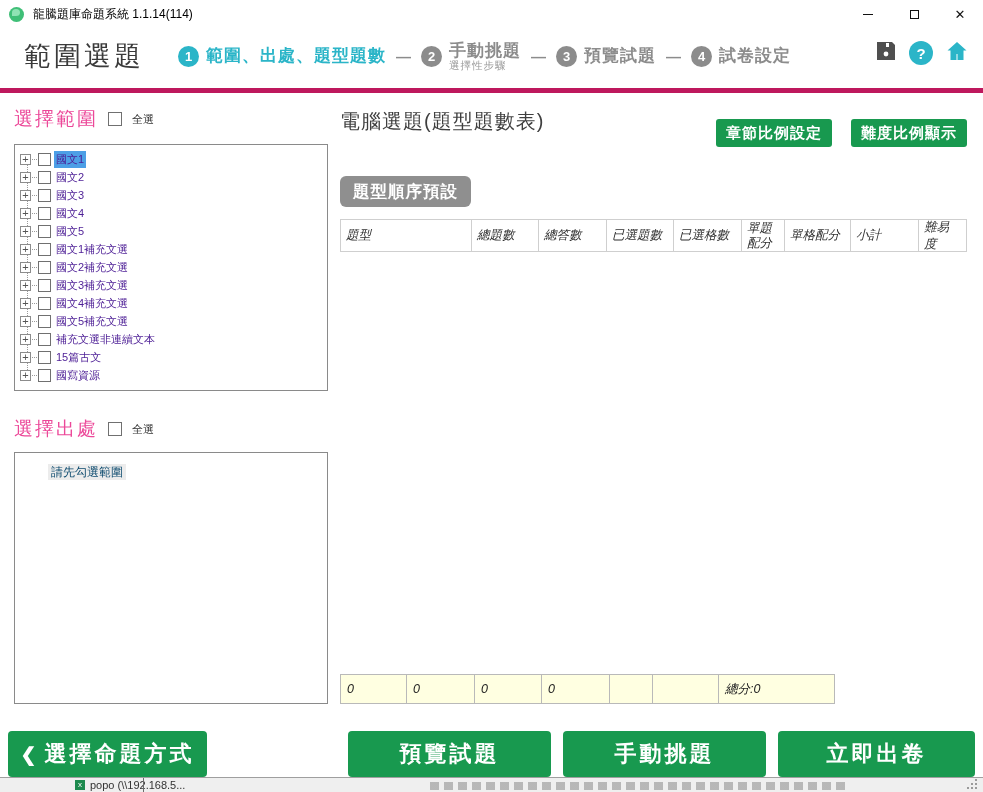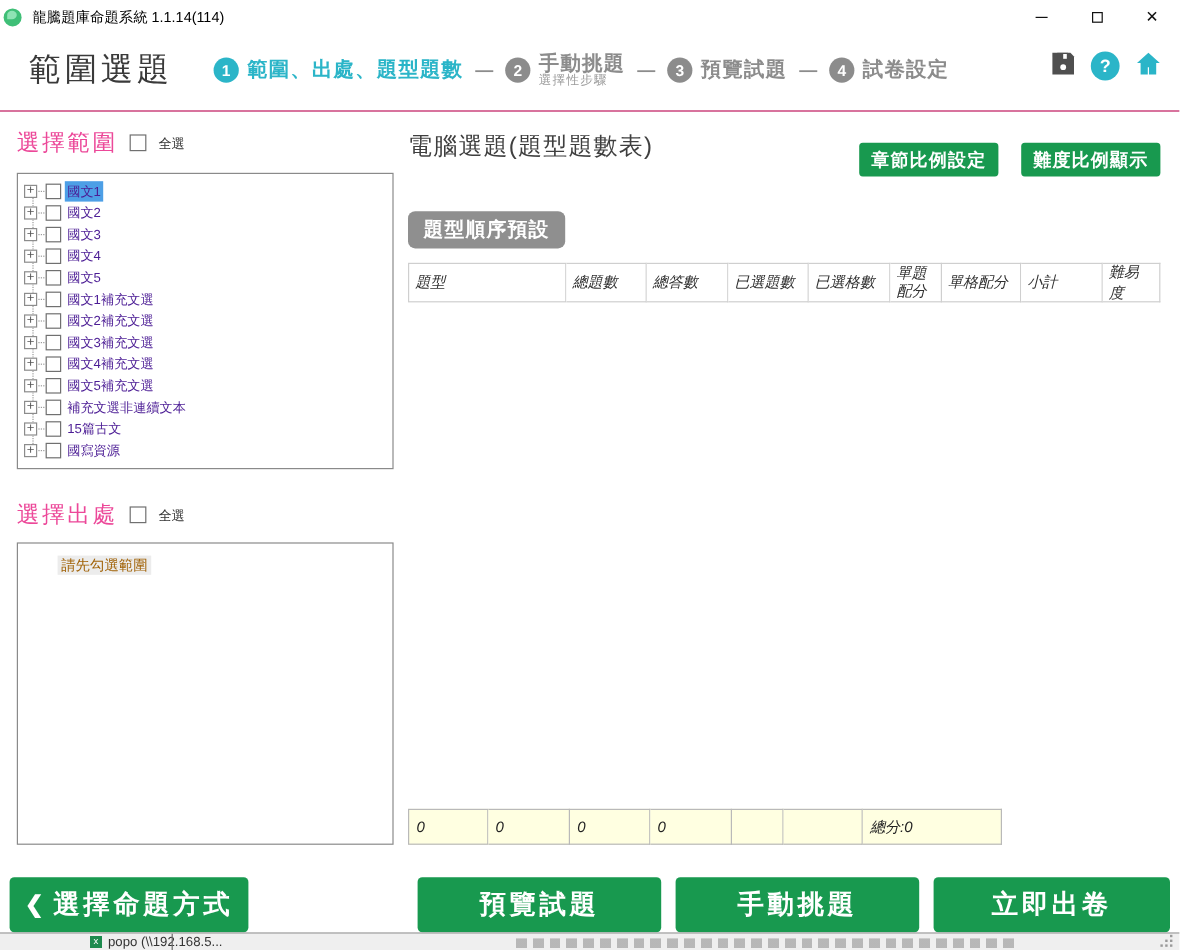--- a/index.html
+++ b/index.html
@@ -1,31 +1,31 @@
 <!DOCTYPE html>
 <html><head>
 <meta charset="utf-8">
 <style>
   * { box-sizing: border-box; margin: 0; padding: 0; }
   html,body { width: 983px; height: 792px; overflow: hidden; }
   body { font-family: "Liberation Sans", "DejaVu Sans", sans-serif; background: #ffffff; position: relative; }
 
   
-  .titlebar { position: absolute; top:0; left:0; width:983px; height:28px; background:#fff; display:flex; align-items:center; padding-left:3px; }
+  .titlebar { position: absolute; top:0; left:0; width:983px; height:28px; background:#fff; display:flex; align-items:center; padding-left:9px; }
   .logo { width:15px; height:15px; border-radius:50%; background:#3fbf77; position:relative; margin-right:9px; flex:0 0 auto; }
   .logo::after { content:""; position:absolute; left:3px; top:2px; width:8px; height:7px; border-radius:50% 50% 50% 0; background:#8fe3b4; }
   .win-title { font-size:12px; color:#000; }
   .win-controls { margin-left:auto; display:flex; height:28px; }
   .win-btn { width:46px; height:28px; display:flex; align-items:center; justify-content:center; font-size:12px; color:#111; cursor:default; }
   .win-btn.min span { display:block; width:10px; border-top:1px solid #111; }
   .win-btn.max span { display:block; width:9px; height:9px; border:1px solid #111; }
   .win-btn.close { font-size:13px; }
 
   
-  .nav { position:absolute; top:28px; left:0; width:983px; height:65px; background:#fff; border-bottom:1px solid #be185d; display:flex; align-items:center; padding:0 14px 4px 24px; }
+  .nav { position:absolute; top:28px; left:0; width:983px; height:65px; background:#fff; border-bottom:5px solid #be185d; display:flex; align-items:center; padding:0 14px 4px 24px; }
   .page-title { font-size:27px; color:#3a3a3a; letter-spacing:3px; margin-right:34px; font-weight:500; white-space:nowrap; }
   .steps { display:flex; align-items:center; }
   .step { display:flex; align-items:center; }
   .step-circle { width:21px; height:21px; border-radius:50%; background:#8c8c8c; color:#fff; font-size:13px; font-weight:bold; display:flex; align-items:center; justify-content:center; margin-right:7px; flex:0 0 auto; }
   .step-text { display:flex; flex-direction:column; line-height:1.12; }
   .step-label { font-size:17px; font-weight:600; color:#8c8c8c; letter-spacing:1px; white-space:nowrap; }
   .step-sub { font-size:10.5px; color:#9b9b9b; letter-spacing:1px; }
   .step.active .step-circle { background:#2bb5c8; }
   .step.active .step-label { color:#2bb5c8; }
   .dash { color:#8c8c8c; font-weight:bold; margin:0 10px; font-size:15px; }
@@ -41,21 +41,21 @@
   .tree-box { margin-top:12px; border:1px solid #8a8a8a; height:247px; overflow:hidden; padding:5px 0 0 0; position:relative; background:#fff; }
   .tree-line { position:absolute; left:12px; top:12px; bottom:18px; border-left:1px dotted #9a9a9a; }
   .tree-row { height:18px; display:flex; align-items:center; padding-left:5px; position:relative; }
   .expander { width:11px; height:11px; border:1px solid #8c8c8c; background:#fff; color:#555; font-size:11px; line-height:9px; text-align:center; flex:0 0 auto; z-index:1; }
   .tdots { width:5px; border-top:1px dotted #9a9a9a; margin:0 1px; }
   .tree-cbx { width:13px; height:13px; border:1px solid #707070; background:#fff; flex:0 0 auto; margin-right:3px; }
   .tree-label { font-size:11px; color:#4c1d95; padding:1px 2px; white-space:nowrap; }
   .tree-label.sel { background:#4d9fe6; }
   .src-head { margin-top:25px; }
   .src-box { margin-top:10px; border:1px solid #8a8a8a; height:252px; background:#fff; padding:9px 0 0 33px; }
-  .src-hint { font-size:12px; color:#a16207; background:#ececec; padding:1px 3px; }
+  .src-hint { font-size:12px; color:#0c4a6e; background:#ececec; padding:1px 3px; }
 
   
   .main-panel { position:absolute; left:340px; top:106px; width:627px; }
   .main-head { display:flex; align-items:flex-start; }
   .main-title { font-size:20px; color:#3f3f3f; letter-spacing:1px; margin-top:2px; white-space:nowrap; }
   .ratio-btns { margin-left:auto; display:flex; gap:19px; margin-top:13px; }
   .btn-green-sm { background:#18994f; color:#fff; font-size:15px; font-weight:bold; letter-spacing:1px; height:28px; padding:0 10px; border:none; border-radius:3px; display:flex; align-items:center; cursor:pointer; white-space:nowrap; }
   .type-order-btn { margin-top:29px; width:131px; height:31px; background:#8f8f8f; color:#fff; font-size:16.5px; font-weight:bold; letter-spacing:1px; border:none; border-radius:6px; display:flex; align-items:center; justify-content:center; cursor:pointer; }
   .qtable { margin-top:12px;font-style:italic; }
   .thead-row { display:flex; }

